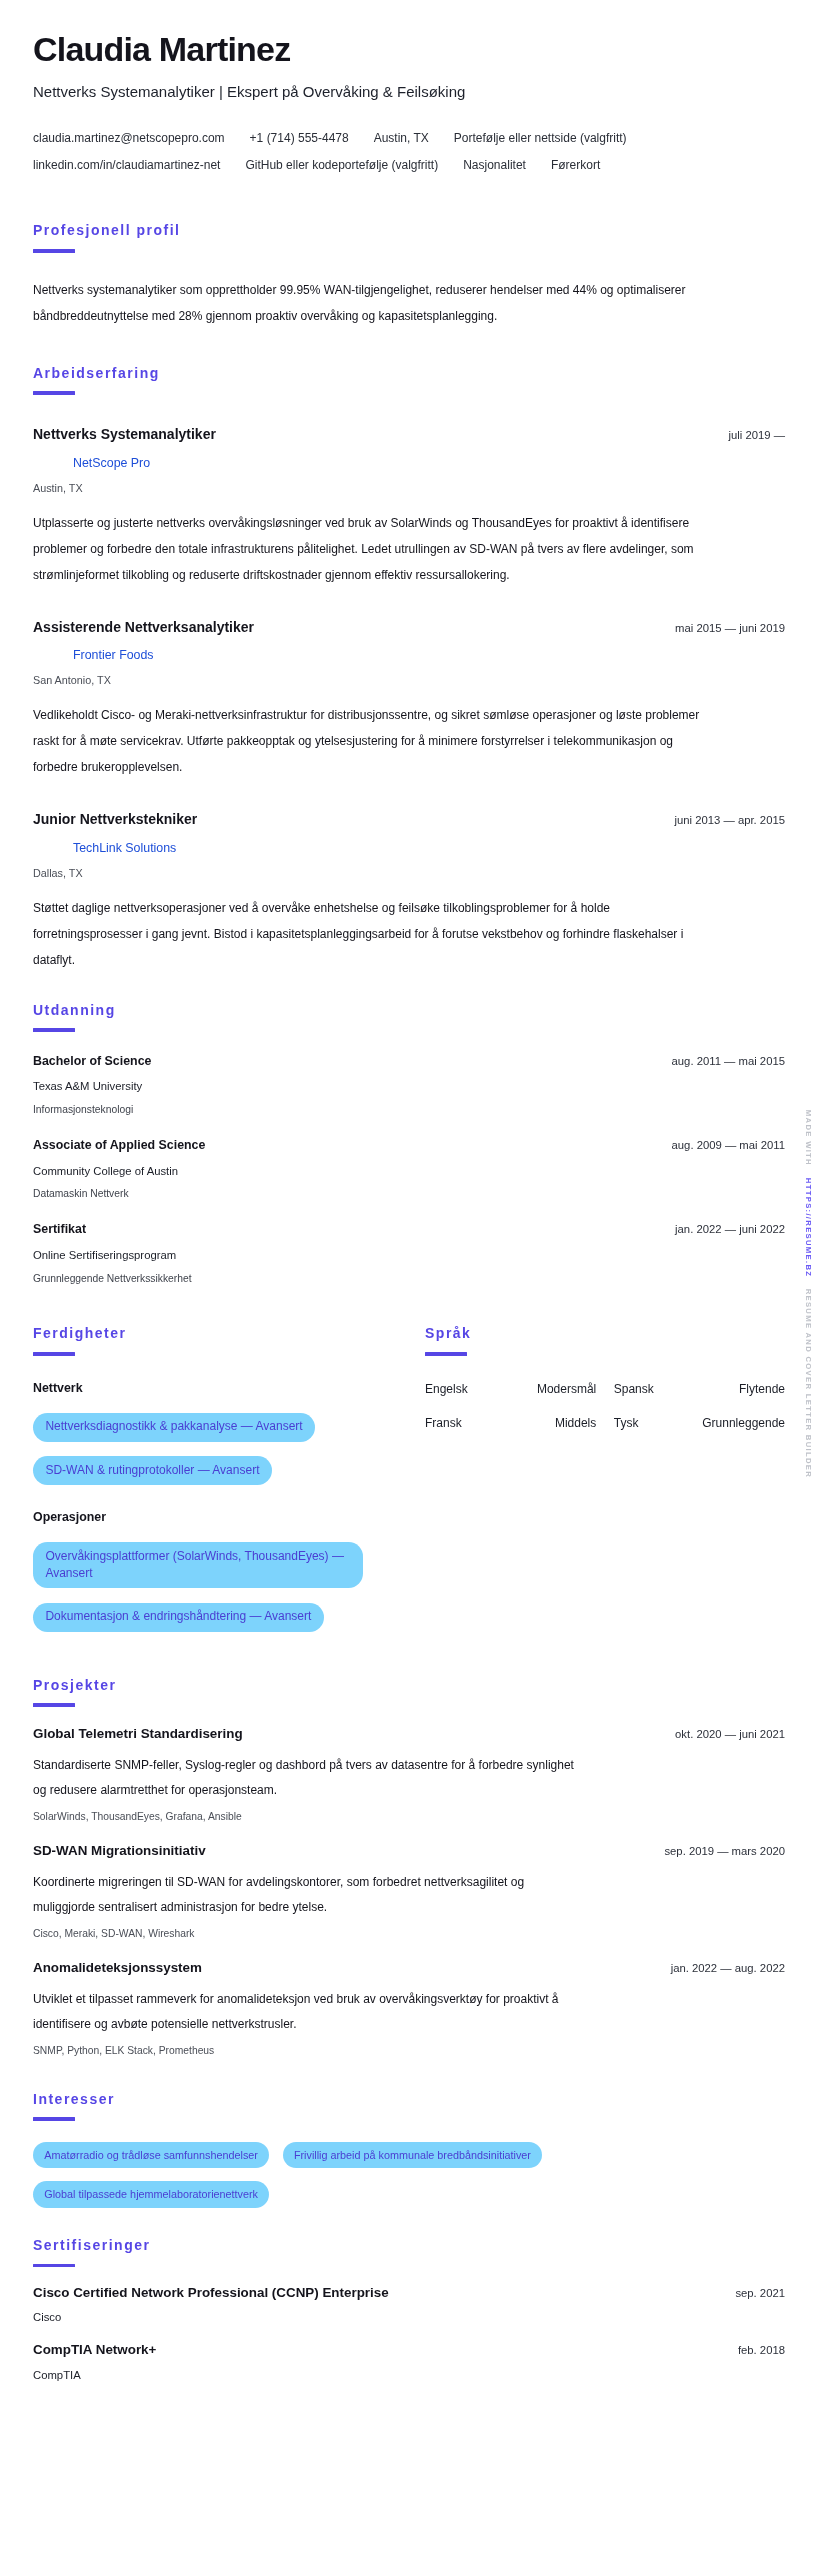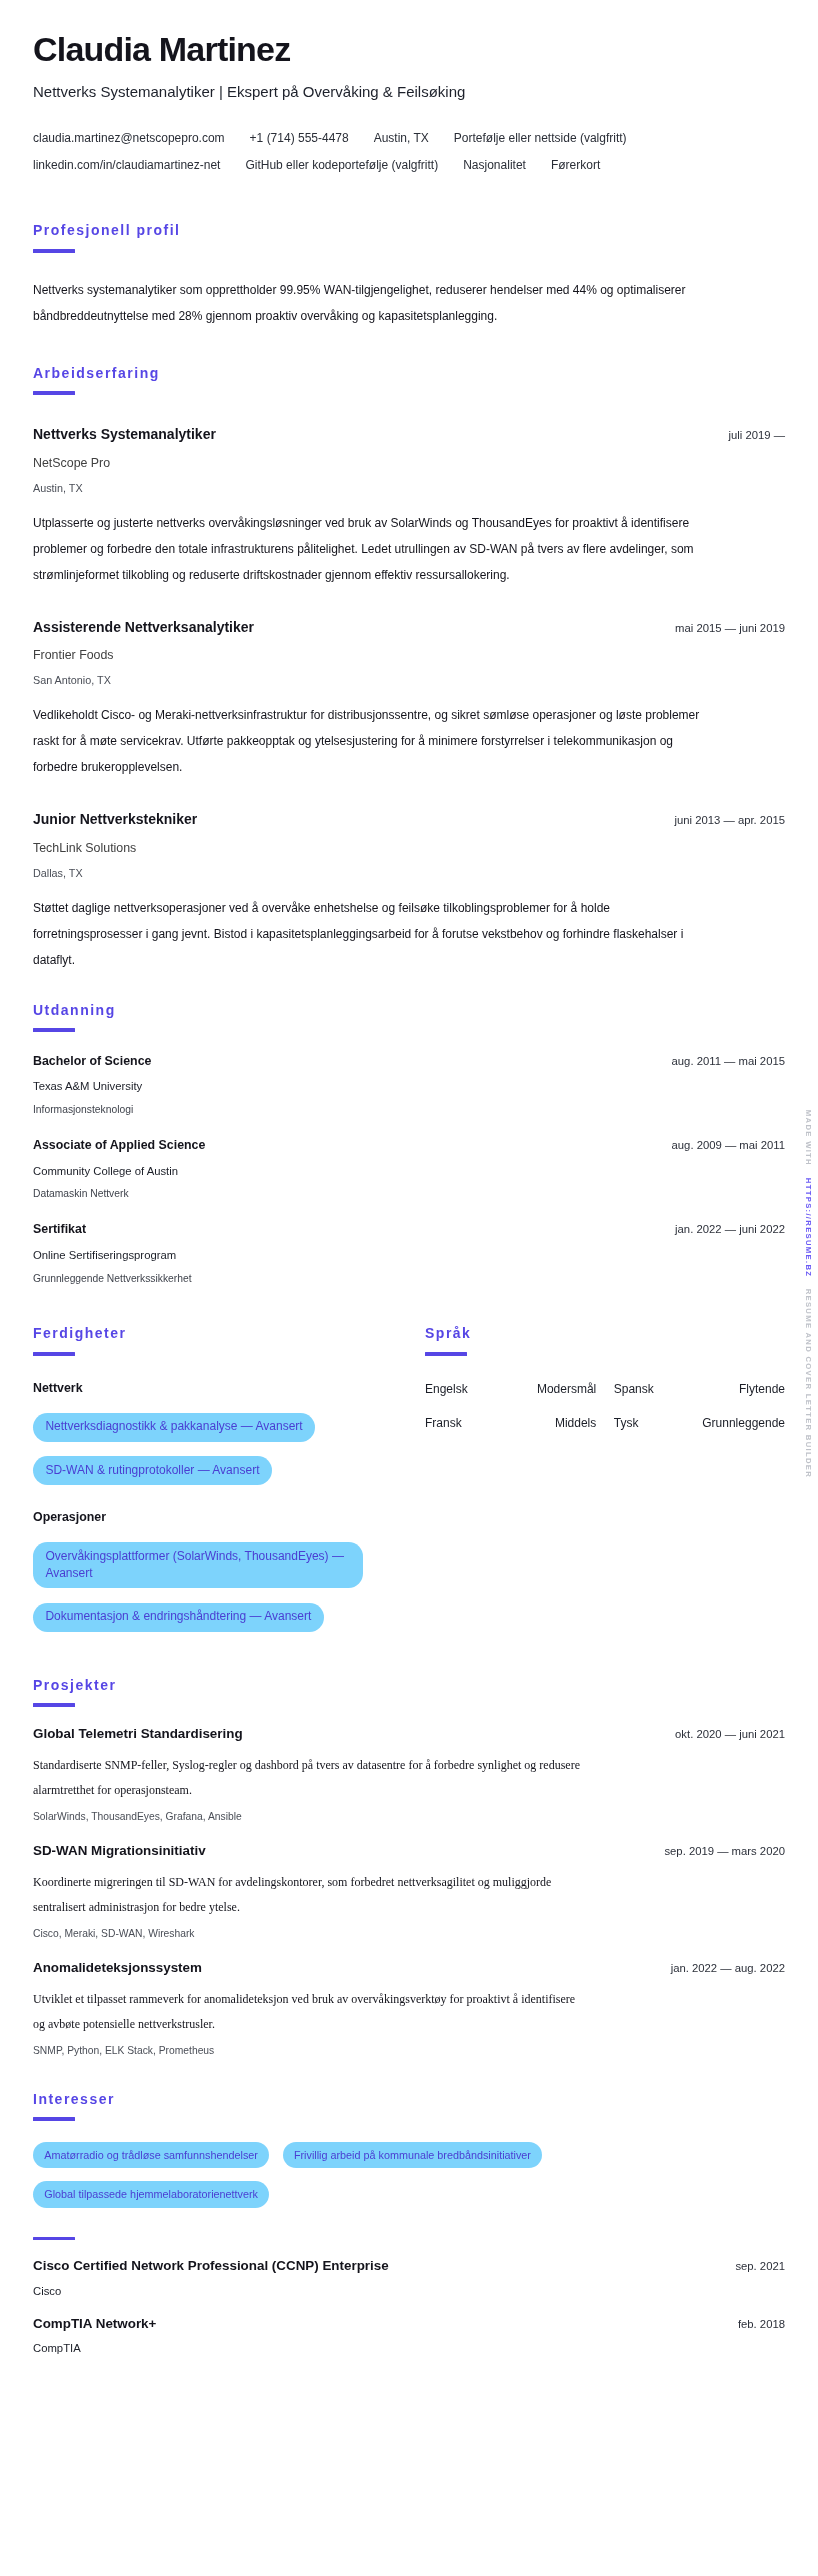--- a/index.html
+++ b/index.html
@@ -32,21 +32,21 @@
 
   .profile-text { margin-top:24px; font-size:12px; line-height:26px; color:#14141c; max-width:706px; }
 
   
   .entry-head { display:flex; justify-content:space-between; align-items:baseline; gap:25px; }
   .entry-date { font-size:11.3px; color:#2c303a; white-space:nowrap; flex-shrink:0; }
 
   .job { margin-top:31px; }
   .job:first-of-type { margin-top:32px; }
   .job-title { font-size:14px; font-weight:700; color:#14141c; line-height:17.5px; }
-  .company { margin-top:12.4px; font-size:12.4px; color:#404040; line-height:15.5px; }
+  .company { margin-top:12.4px; font-size:12.4px; color:#1d4ed8; line-height:15.5px;margin-left:40px; }
   .location { margin-top:10.3px; font-size:10.8px; color:#4a4e57; line-height:13.4px; }
   .job-desc { margin-top:14.4px; font-size:12px; line-height:26px; color:#14141c; max-width:670px; }
 
   .edu { margin-top:20.6px; }
   .edu:first-of-type { margin-top:31px; }
   .edu-degree { font-size:12.4px; font-weight:700; color:#14141c; line-height:16.5px; }
   .edu-school { margin-top:10.3px; font-size:11.3px; color:#1b1e27; line-height:15.5px; }
   .edu-field  { margin-top:8.2px; font-size:10.3px; color:#3f434c; line-height:13.4px; }
 
   
@@ -61,21 +61,21 @@
   }
   .lang-grid { display:grid; grid-template-columns:1fr 1fr; column-gap:17.5px; row-gap:18.5px; margin-top:26px; }
   .lang-cell { display:flex; justify-content:space-between; align-items:baseline; font-size:12px; line-height:15.5px; }
   .lang-name  { color:#1b1e27; }
   .lang-level { color:#1b1e27; }
 
   
   .project { margin-top:18.5px; }
   .project:first-of-type { margin-top:28px; }
   .project-title { font-size:13.4px; font-weight:700; color:#14141c; line-height:17.5px; }
-  .project-desc { margin-top:10.3px; font-size:12px; line-height:25px; color:#14141c; max-width:556px;font-family:Liberation Serif, serif; }
+  .project-desc { margin-top:10.3px; font-size:12px; line-height:25px; color:#14141c; max-width:556px; }
   .project-stack { margin-top:7.2px; font-size:10.3px; color:#4a4e57; line-height:13.4px; }
 
   
   .interest-pills { display:flex; flex-wrap:wrap; gap:12.4px 13.4px; margin-top:20.6px; max-width:649px; }
   .interest-pills .pill { font-size:10.8px; line-height:16.5px; padding:5.2px 11.3px; max-width:none; }
 
   
   .cert { margin-top:17.5px; }
   .cert:first-of-type { margin-top:21.6px; }
   .cert-name { font-size:13.4px; font-weight:700; color:#14141c; line-height:16.5px; }
@@ -262,20 +262,21 @@
     <h2 class="section-heading">Interesser</h2>
     <div class="bar"></div>
     <div class="interest-pills">
       <span class="pill">Amatørradio og trådløse samfunnshendelser</span>
       <span class="pill">Frivillig arbeid på kommunale bredbåndsinitiativer</span>
       <span class="pill">Global tilpassede hjemmelaboratorienettverk</span>
     </div>
   </section>
 
   <section class="sec sec-certs">
+    <h2 class="section-heading">Sertifiseringer</h2>
     <div class="bar"></div>
 
     <div class="cert">
       <div class="entry-head">
         <div class="cert-name">Cisco Certified Network Professional (CCNP) Enterprise</div>
         <div class="entry-date">sep. 2021</div>
       </div>
       <div class="cert-issuer">Cisco</div>
     </div>
 

